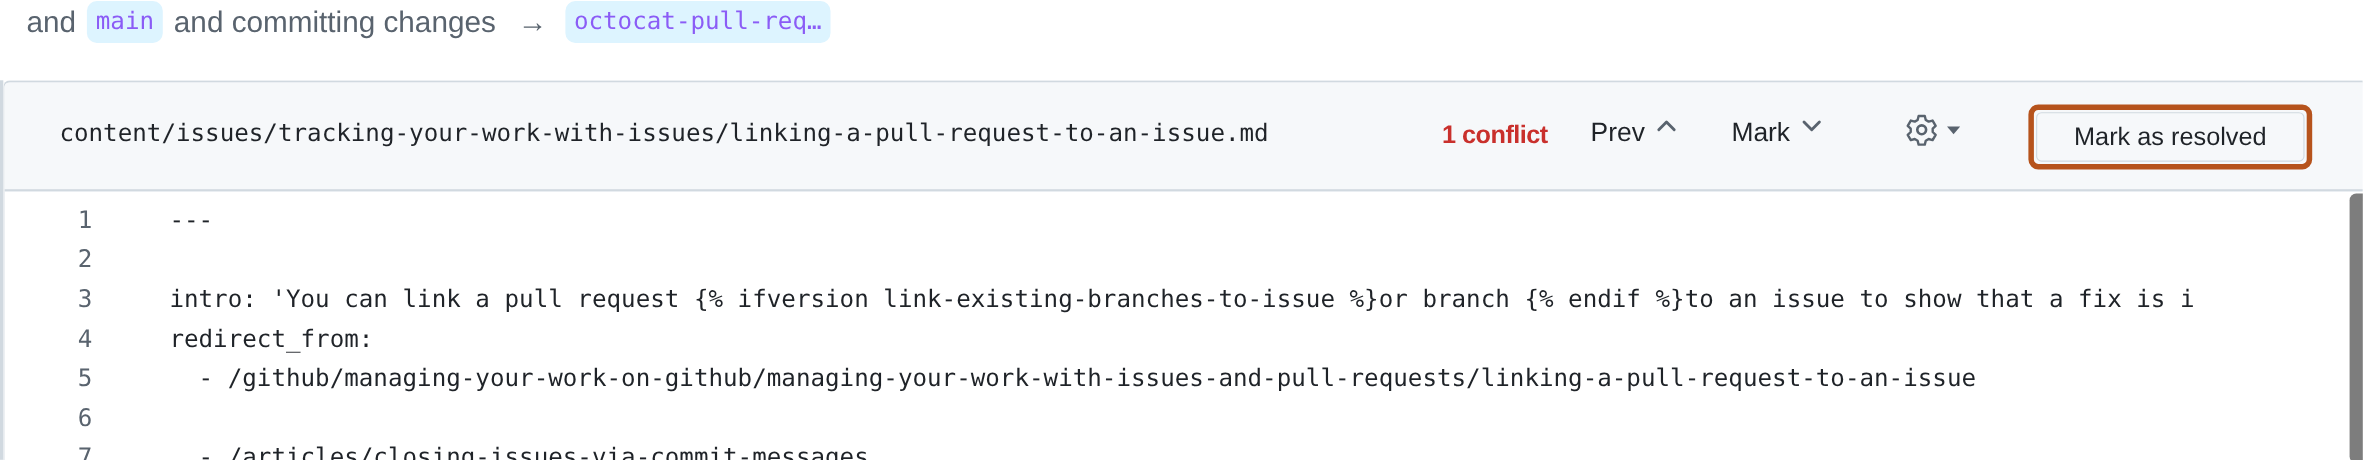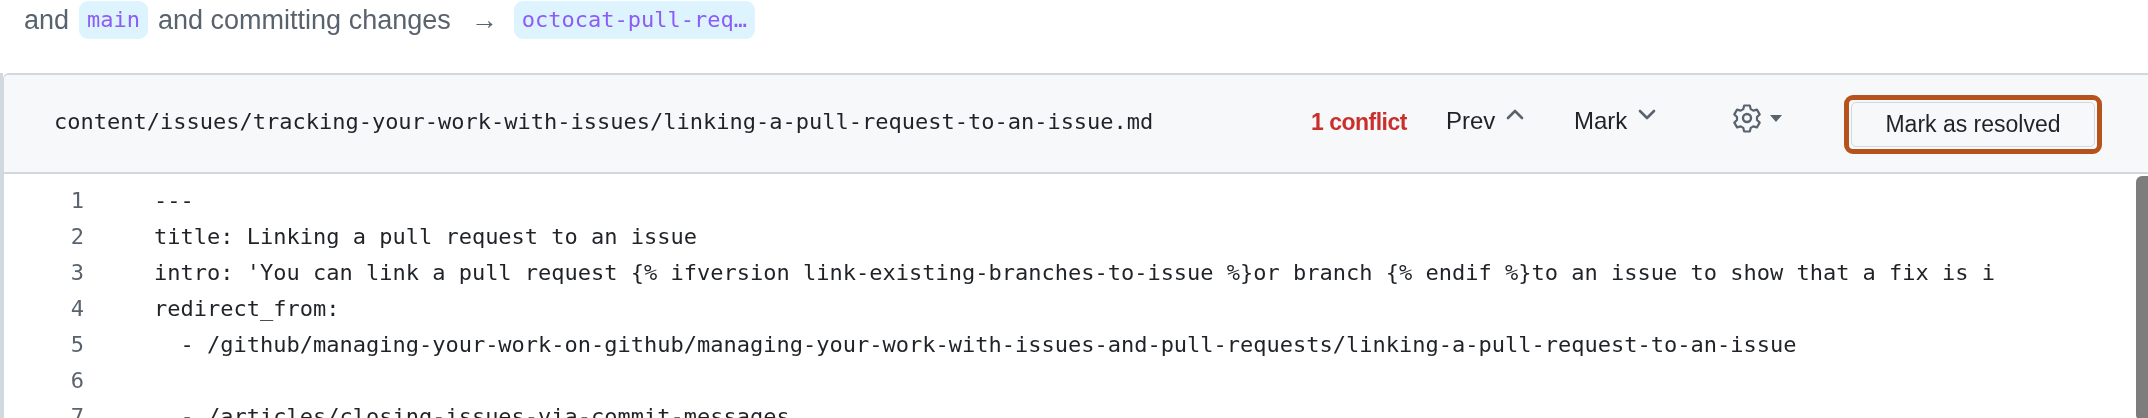--- a/index.html
+++ b/index.html
@@ -137,21 +137,20 @@
     </div>
   </div>
 
   <div class="code">
     <div class="code-line">
       <span class="line-num">1</span>
       <span class="line-text">---</span>
     </div>
     <div class="code-line">
       <span class="line-num">2</span>
-      <span class="line-text">title: Linking a pull request to an issue</span>
     </div>
     <div class="code-line">
       <span class="line-num">3</span>
       <span class="line-text">intro: 'You can link a pull request {% ifversion link-existing-branches-to-issue %}or branch {% endif %}to an issue to show that a fix is i</span>
     </div>
     <div class="code-line">
       <span class="line-num">4</span>
       <span class="line-text">redirect_from:</span>
     </div>
     <div class="code-line">

